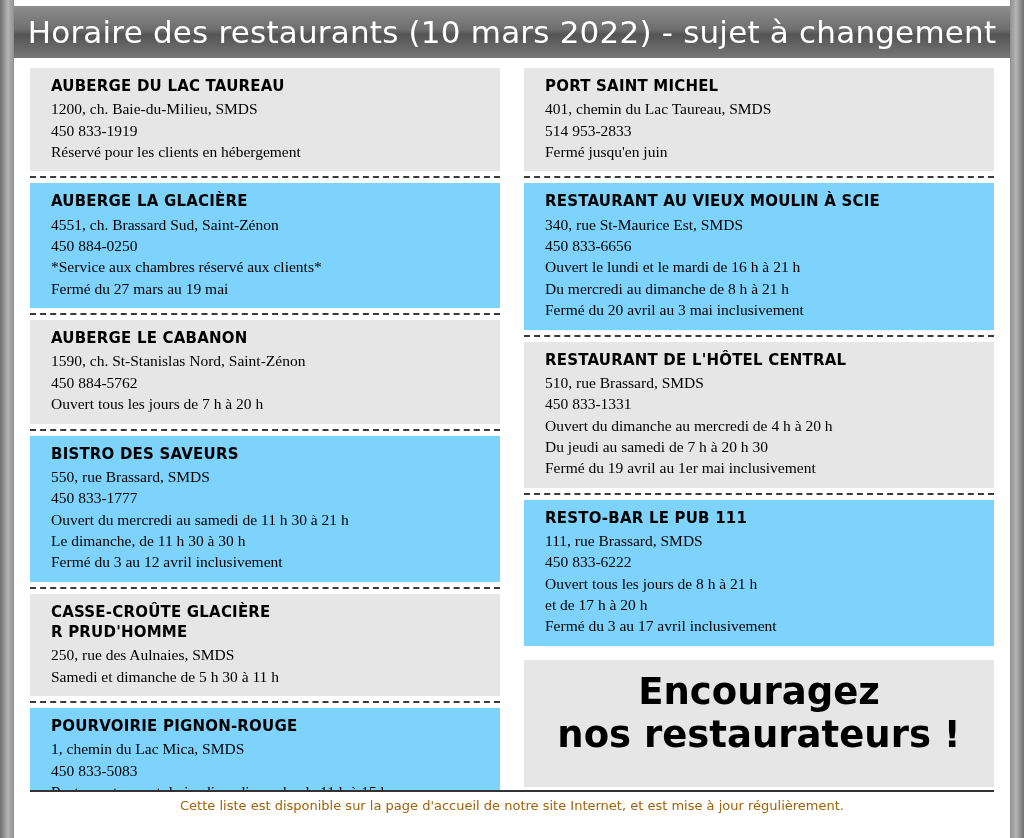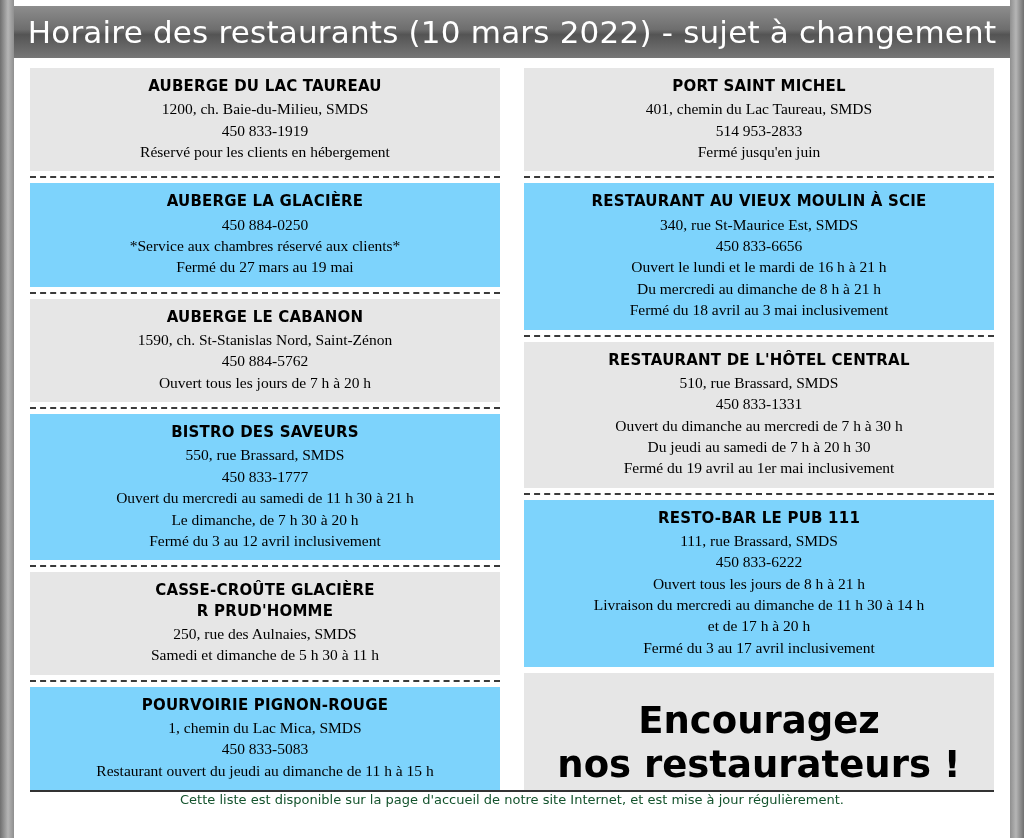--- a/index.html
+++ b/index.html
@@ -65,22 +65,22 @@
     padding: 10px 16px 0 16px;
     box-sizing: border-box;
   }
   .col {
     width: 480px;
     display: flex;
     flex-direction: column;
   }
   .card {
     background: #e6e6e6;
-    text-align: center;
-    padding: 8px 6px 9px 6px;
+    text-align: left;
+    padding: 8px 6px 9px 21px;
     box-sizing: border-box;
   }
   .card.plain {
     background: #7dd3fc;
   }
   .card-name {
     font-family: "DejaVu Sans", sans-serif;
     font-weight: bold;
     font-size: 15px;
     color: #000000;
@@ -95,22 +95,22 @@
     line-height: 1.38;
   }
   .sep {
     border-top: 2px dashed #3a3a3a;
     margin: 5px 0 5px 0;
     height: 0;
   }
   .encourage {
     background: #e6e6e6;
     text-align: center;
-    padding: 26px 10px 30px 10px;
-    margin-top: 6px;
+    padding: 10px 10px 30px 10px;
+    margin-top: 14px;
   }
   .encourage-line {
     font-family: "DejaVu Sans", sans-serif;
     font-weight: bold;
     font-size: 37px;
     line-height: 1.18;
     color: #000;
   }
   
   .footer {
@@ -121,21 +121,22 @@
     background: #ffffff;
   }
   .footer-rule {
     border-top: 2px solid #333;
     margin: 0 16px;
   }
   .footer-text {
     text-align: center;
     font-family: "DejaVu Sans", sans-serif;
     font-size: 13px;
-    color: #14532d;
+    color: #a16207;
+    padding-top: 6px;
   }
 </style>
 </head>
 <body>
 
 <div class="page">
   <div class="inner">
 
     <div class="banner">
       <div class="banner-title">Horaire des restaurants (10 mars 2022) - sujet à changement</div>
@@ -148,40 +149,41 @@
         <div class="card">
           <div class="card-name">AUBERGE DU LAC TAUREAU</div>
           <div class="card-line">1200, ch. Baie-du-Milieu, SMDS</div>
           <div class="card-line">450 833-1919</div>
           <div class="card-line">Réservé pour les clients en hébergement</div>
         </div>
         <div class="sep"></div>
 
         <div class="card plain">
           <div class="card-name">AUBERGE LA GLACIÈRE</div>
+          <div class="card-line">4551, ch. Brassard Sud, Saint-Zénon</div>
           <div class="card-line">450 884-0250</div>
           <div class="card-line">*Service aux chambres réservé aux clients*</div>
           <div class="card-line">Fermé du 27 mars au 19 mai</div>
         </div>
         <div class="sep"></div>
 
         <div class="card">
           <div class="card-name">AUBERGE LE CABANON</div>
           <div class="card-line">1590, ch. St-Stanislas Nord, Saint-Zénon</div>
           <div class="card-line">450 884-5762</div>
           <div class="card-line">Ouvert tous les jours de 7 h à 20 h</div>
         </div>
         <div class="sep"></div>
 
         <div class="card plain">
           <div class="card-name">BISTRO DES SAVEURS</div>
           <div class="card-line">550, rue Brassard, SMDS</div>
           <div class="card-line">450 833-1777</div>
           <div class="card-line">Ouvert du mercredi au samedi de 11 h 30 à 21 h</div>
-          <div class="card-line">Le dimanche, de 7 h 30 à 20 h</div>
+          <div class="card-line">Le dimanche, de 11 h 30 à 30 h</div>
           <div class="card-line">Fermé du 3 au 12 avril inclusivement</div>
         </div>
         <div class="sep"></div>
 
         <div class="card">
           <div class="card-name" style="white-space:pre-line">CASSE-CROÛTE GLACIÈRE
 R PRUD'HOMME</div>
           <div class="card-line">250, rue des Aulnaies, SMDS</div>
           <div class="card-line">Samedi et dimanche de 5 h 30 à 11 h</div>
         </div>
@@ -206,40 +208,39 @@
           <div class="card-line">Fermé jusqu'en juin</div>
         </div>
         <div class="sep"></div>
 
         <div class="card plain">
           <div class="card-name">RESTAURANT AU VIEUX MOULIN À SCIE</div>
           <div class="card-line">340, rue St-Maurice Est, SMDS</div>
           <div class="card-line">450 833-6656</div>
           <div class="card-line">Ouvert le lundi et le mardi de 16 h à 21 h</div>
           <div class="card-line">Du mercredi au dimanche de 8 h à 21 h</div>
-          <div class="card-line">Fermé du 18 avril au 3 mai inclusivement</div>
+          <div class="card-line">Fermé du 20 avril au 3 mai inclusivement</div>
         </div>
         <div class="sep"></div>
 
         <div class="card">
           <div class="card-name">RESTAURANT DE L'HÔTEL CENTRAL</div>
           <div class="card-line">510, rue Brassard, SMDS</div>
           <div class="card-line">450 833-1331</div>
-          <div class="card-line">Ouvert du dimanche au mercredi de 7 h à 30 h</div>
+          <div class="card-line">Ouvert du dimanche au mercredi de 4 h à 20 h</div>
           <div class="card-line">Du jeudi au samedi de 7 h à 20 h 30</div>
           <div class="card-line">Fermé du 19 avril au 1er mai inclusivement</div>
         </div>
         <div class="sep"></div>
 
         <div class="card plain">
           <div class="card-name">RESTO-BAR LE PUB 111</div>
           <div class="card-line">111, rue Brassard, SMDS</div>
           <div class="card-line">450 833-6222</div>
           <div class="card-line">Ouvert tous les jours de 8 h à 21 h</div>
-          <div class="card-line">Livraison du mercredi au dimanche de 11 h 30 à 14 h</div>
           <div class="card-line">et de 17 h à 20 h</div>
           <div class="card-line">Fermé du 3 au 17 avril inclusivement</div>
         </div>
 
         <div class="encourage">
           <div class="encourage-line">Encouragez</div>
           <div class="encourage-line">nos restaurateurs !</div>
         </div>
       </div>
     </div>

